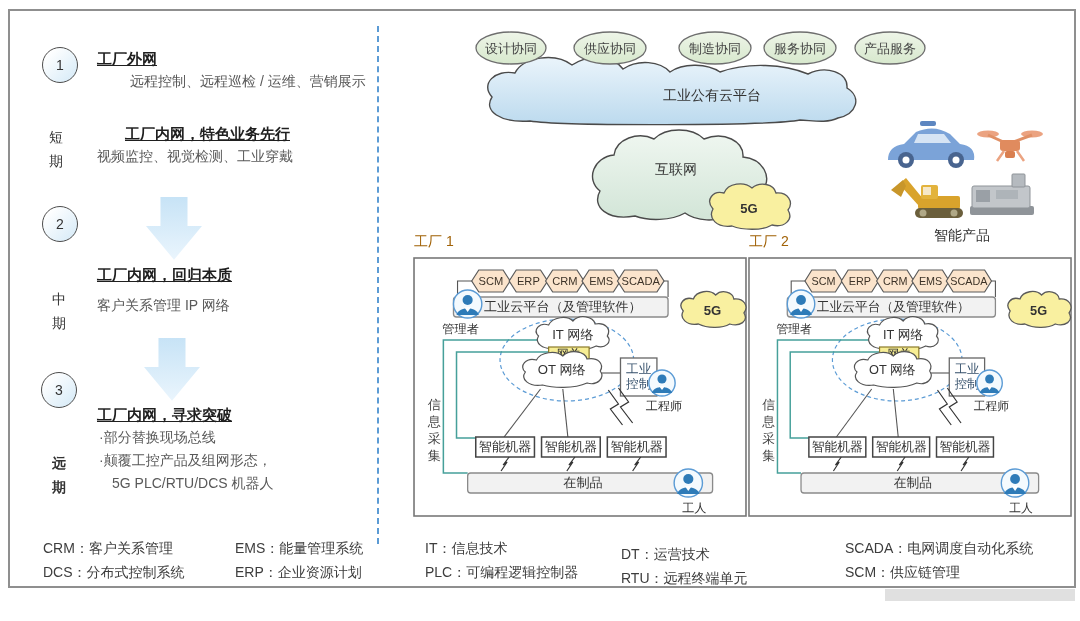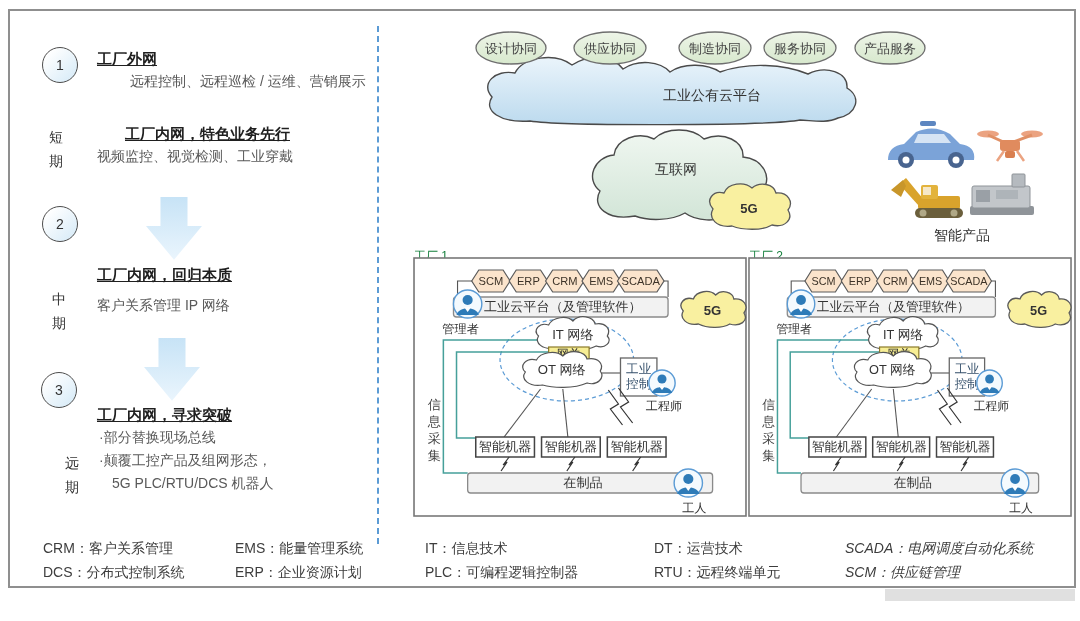--- a/index.html
+++ b/index.html
@@ -8,60 +8,60 @@
   .fig-border{position:absolute;left:8px;top:9px;width:1068px;height:579px;border:2px solid #8f8f8f;box-sizing:border-box;}
   .divider{position:absolute;left:377px;top:26px;height:518px;width:0;border-left:2px dashed #5b9bd5;}
   
   .num-circle{position:absolute;width:34px;height:34px;border-radius:50%;border:1.6px solid #4d4d4d;
     background:linear-gradient(135deg,#ffffff 15%,#d9ecf8 90%);display:flex;align-items:center;justify-content:center;
     font-size:14px;color:#333;}
   .c1{left:42px;top:47px;} .c2{left:42px;top:206px;} .c3{left:41px;top:372px;}
   .h{position:absolute;font-size:15px;font-weight:bold;color:#1f1f1f;white-space:nowrap;text-decoration:underline;}
   .d{position:absolute;font-size:14px;color:#595959;white-space:nowrap;}
   .period{position:absolute;width:18px;font-size:14px;color:#333;line-height:1.7;text-align:right;word-break:break-all;}
-  .p1{left:45px;top:126px;} .p2{left:48px;top:288px;} .p3{left:61px;top:452px;}
+  .p1{left:45px;top:126px;} .p2{left:48px;top:288px;} .p3{left:48px;top:452px;font-weight:bold;}
   .flow-arrow{position:absolute;width:56px;height:64px;}
   .a1{left:146px;top:197px;} .a2{left:144px;top:338px;}
   
   .top-svg{position:absolute;left:380px;top:12px;width:700px;height:243px;}
   svg{font-family:inherit;}
   .oval{fill:url(#gOval);stroke:#6e6e6e;stroke-width:1.3;}
   .bigcloud{fill:url(#gBlue);stroke:#4a4a4a;stroke-width:1.4;}
   .netcloud{fill:url(#gGreen);stroke:#4a4a4a;stroke-width:1.4;}
   .cloud5g{fill:#f9f0a0;stroke:#5a5a5a;stroke-width:1.3;}
   .t14{font-size:14px;fill:#333;text-anchor:middle;}
   .t13{font-size:13px;fill:#333;text-anchor:middle;}
   .t13b{font-size:13px;fill:#333;text-anchor:middle;font-weight:bold;}
   .t12{font-size:12px;fill:#333;text-anchor:middle;}
   .t11{font-size:11px;fill:#3d3328;text-anchor:middle;}
   .t12c{font-size:12.5px;fill:#35506b;text-anchor:middle;}
   .tcol{font-size:13px;fill:#444;text-anchor:middle;}
   
   .factory{position:absolute;top:256px;height:262px;}
   .factory-0{left:413px;width:334px;}
   .factory-1{left:748px;width:324px;}
-  .fname{position:absolute;left:1px;top:-23px;font-size:12px;color:#15803d;white-space:nowrap;margin-top:15px;}
+  .fname{position:absolute;left:1px;top:-23px;font-size:14px;color:#a16207;white-space:nowrap;}
   .factory svg{position:absolute;left:0;top:0;width:100%;height:100%;}
   .fbox{fill:#ffffff;stroke:#787878;stroke-width:1.6;}
   .hex{fill:#fbe4cc;stroke:#5a5a5a;stroke-width:1.2;}
   .platform{fill:#f2f2f2;stroke:#8a8a8a;stroke-width:1.3;}
   .gw{fill:#f7ee95;stroke:#8a7a2a;stroke-width:1.2;}
   .wbox{fill:#ffffff;stroke:#666;stroke-width:1.3;}
   .wbox2{fill:#ffffff;stroke:#444;stroke-width:1.5;}
   .smallcloud{fill:#ffffff;stroke:#555;stroke-width:1.2;}
   .thin{stroke:#555;stroke-width:1.1;fill:none;}
   .bolt{stroke:#333;stroke-width:1.2;fill:none;}
   .teal{stroke:#46a09a;stroke-width:1.5;fill:none;}
   .dashed-ellipse{fill:none;stroke:#5b9bd5;stroke-width:1.2;stroke-dasharray:4 3;}
   .av-ring{fill:#f4fafe;stroke:#5b9bd5;stroke-width:1.4;}
   .av-fill{fill:#2e7bb8;}
   .vtext{font-size:13px;fill:#444;text-anchor:middle;}
   
   .lg{position:absolute;top:536px;font-size:14px;color:#3d3d3d;line-height:24px;white-space:nowrap;}
-  .lg1{left:43px;} .lg2{left:235px;} .lg3{left:425px;} .lg4{left:654px;} .lg5{left:845px;font-style:italic;}
+  .lg1{left:43px;} .lg2{left:235px;} .lg3{left:425px;} .lg4{left:621px;margin-top:6px;} .lg5{left:845px;}
   .caption{position:absolute;left:8px;top:632px;font-size:15px;font-weight:bold;color:#141414;white-space:nowrap;font-style:italic;}
   .caption .mark{color:#bf3a32;font-size:13px;margin-right:3px;}
   .watermark{position:absolute;left:885px;top:589px;width:190px;height:12px;background:#d6d6d6;opacity:.75;}
 </style>
 </head>
 <body>
 
 <div class="stage">
   <div class="fig-border"></div>
   <div class="divider"></div>

